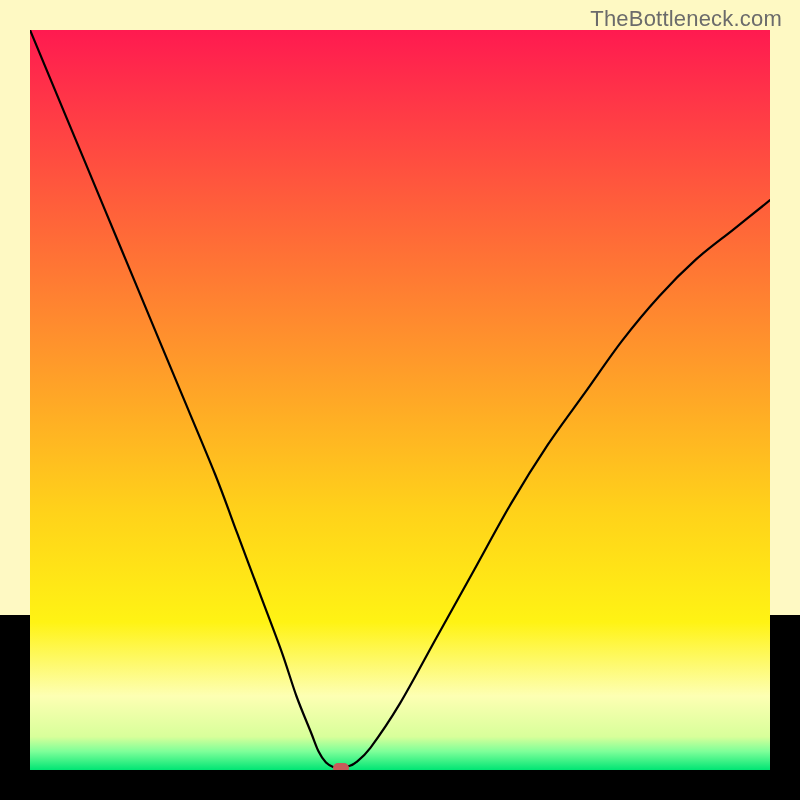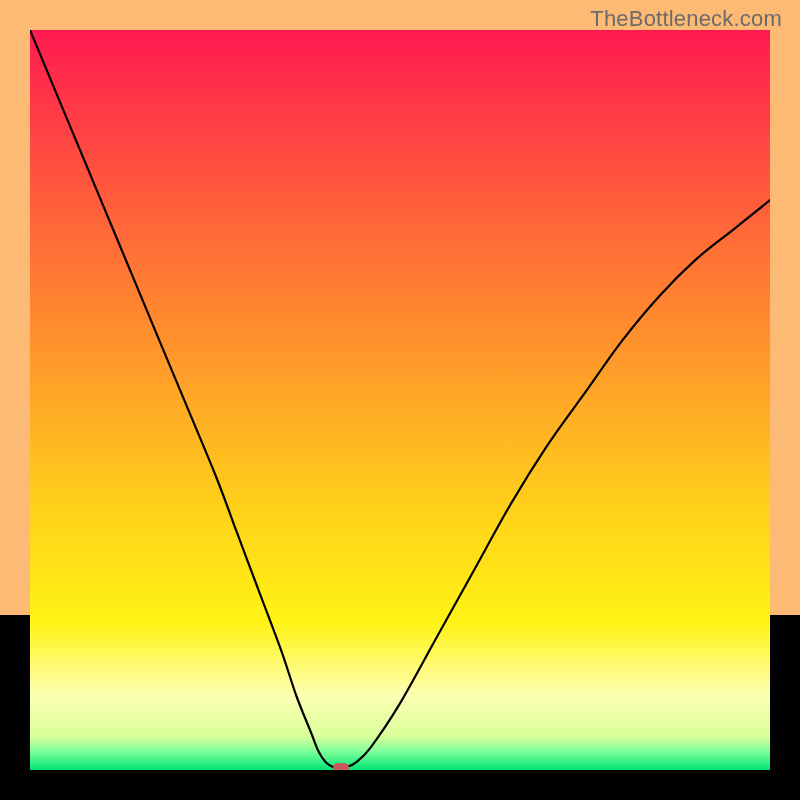--- a/index.html
+++ b/index.html
@@ -8,21 +8,21 @@
     width: 800px;
     height: 800px;
     overflow: hidden;
     background: #000;
     font-family: Arial, Helvetica, sans-serif;
   }
   .frame {
     position: relative;
     width: 800px;
     height: 615px;
-    background: #fdba74;
+    background: #fef9c3;
   }
   .plot-area {
     position: absolute;
     left: 30px;
     top: 30px;
     width: 740px;
     height: 740px;
     overflow: hidden;
   }
   .gradient-bg {

